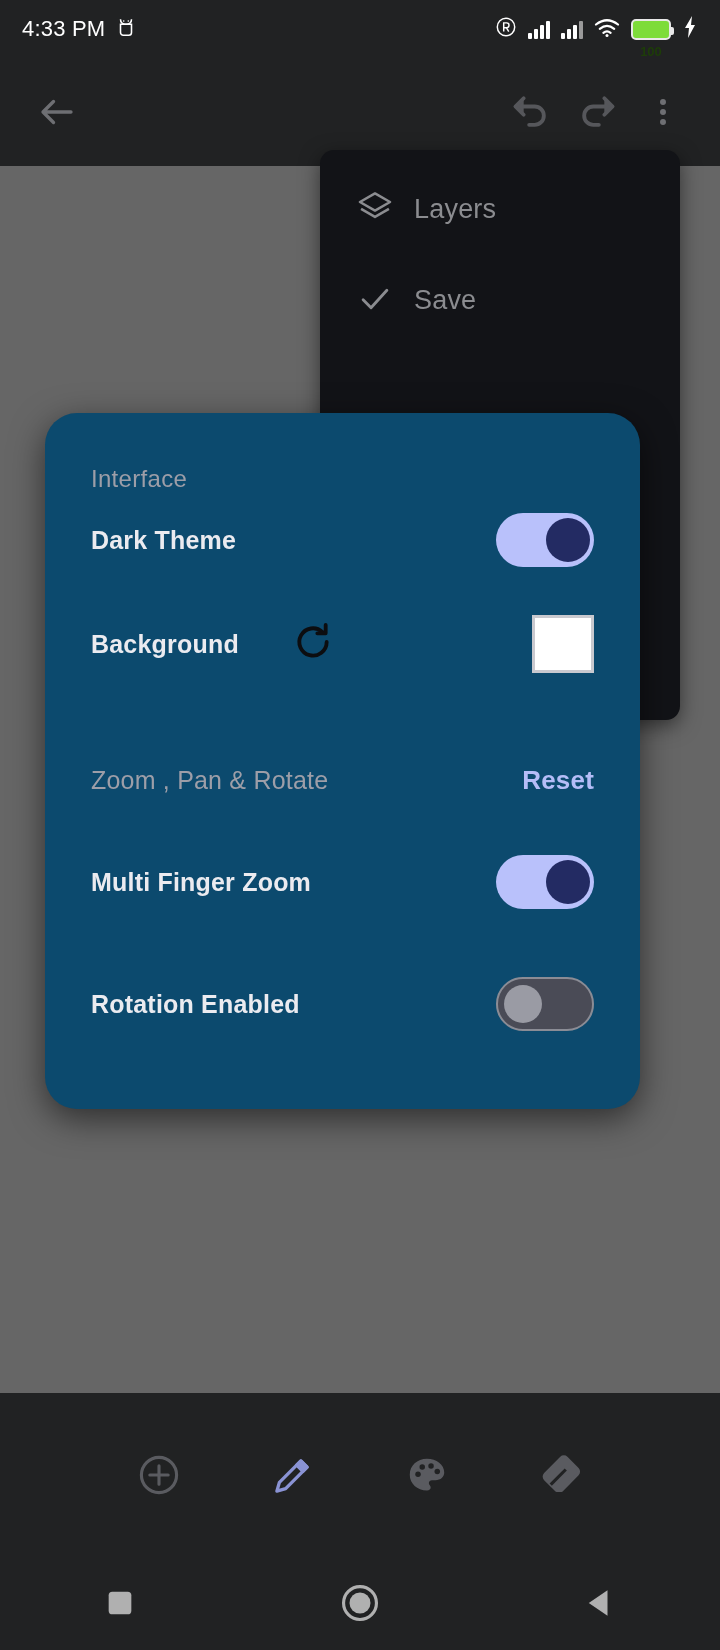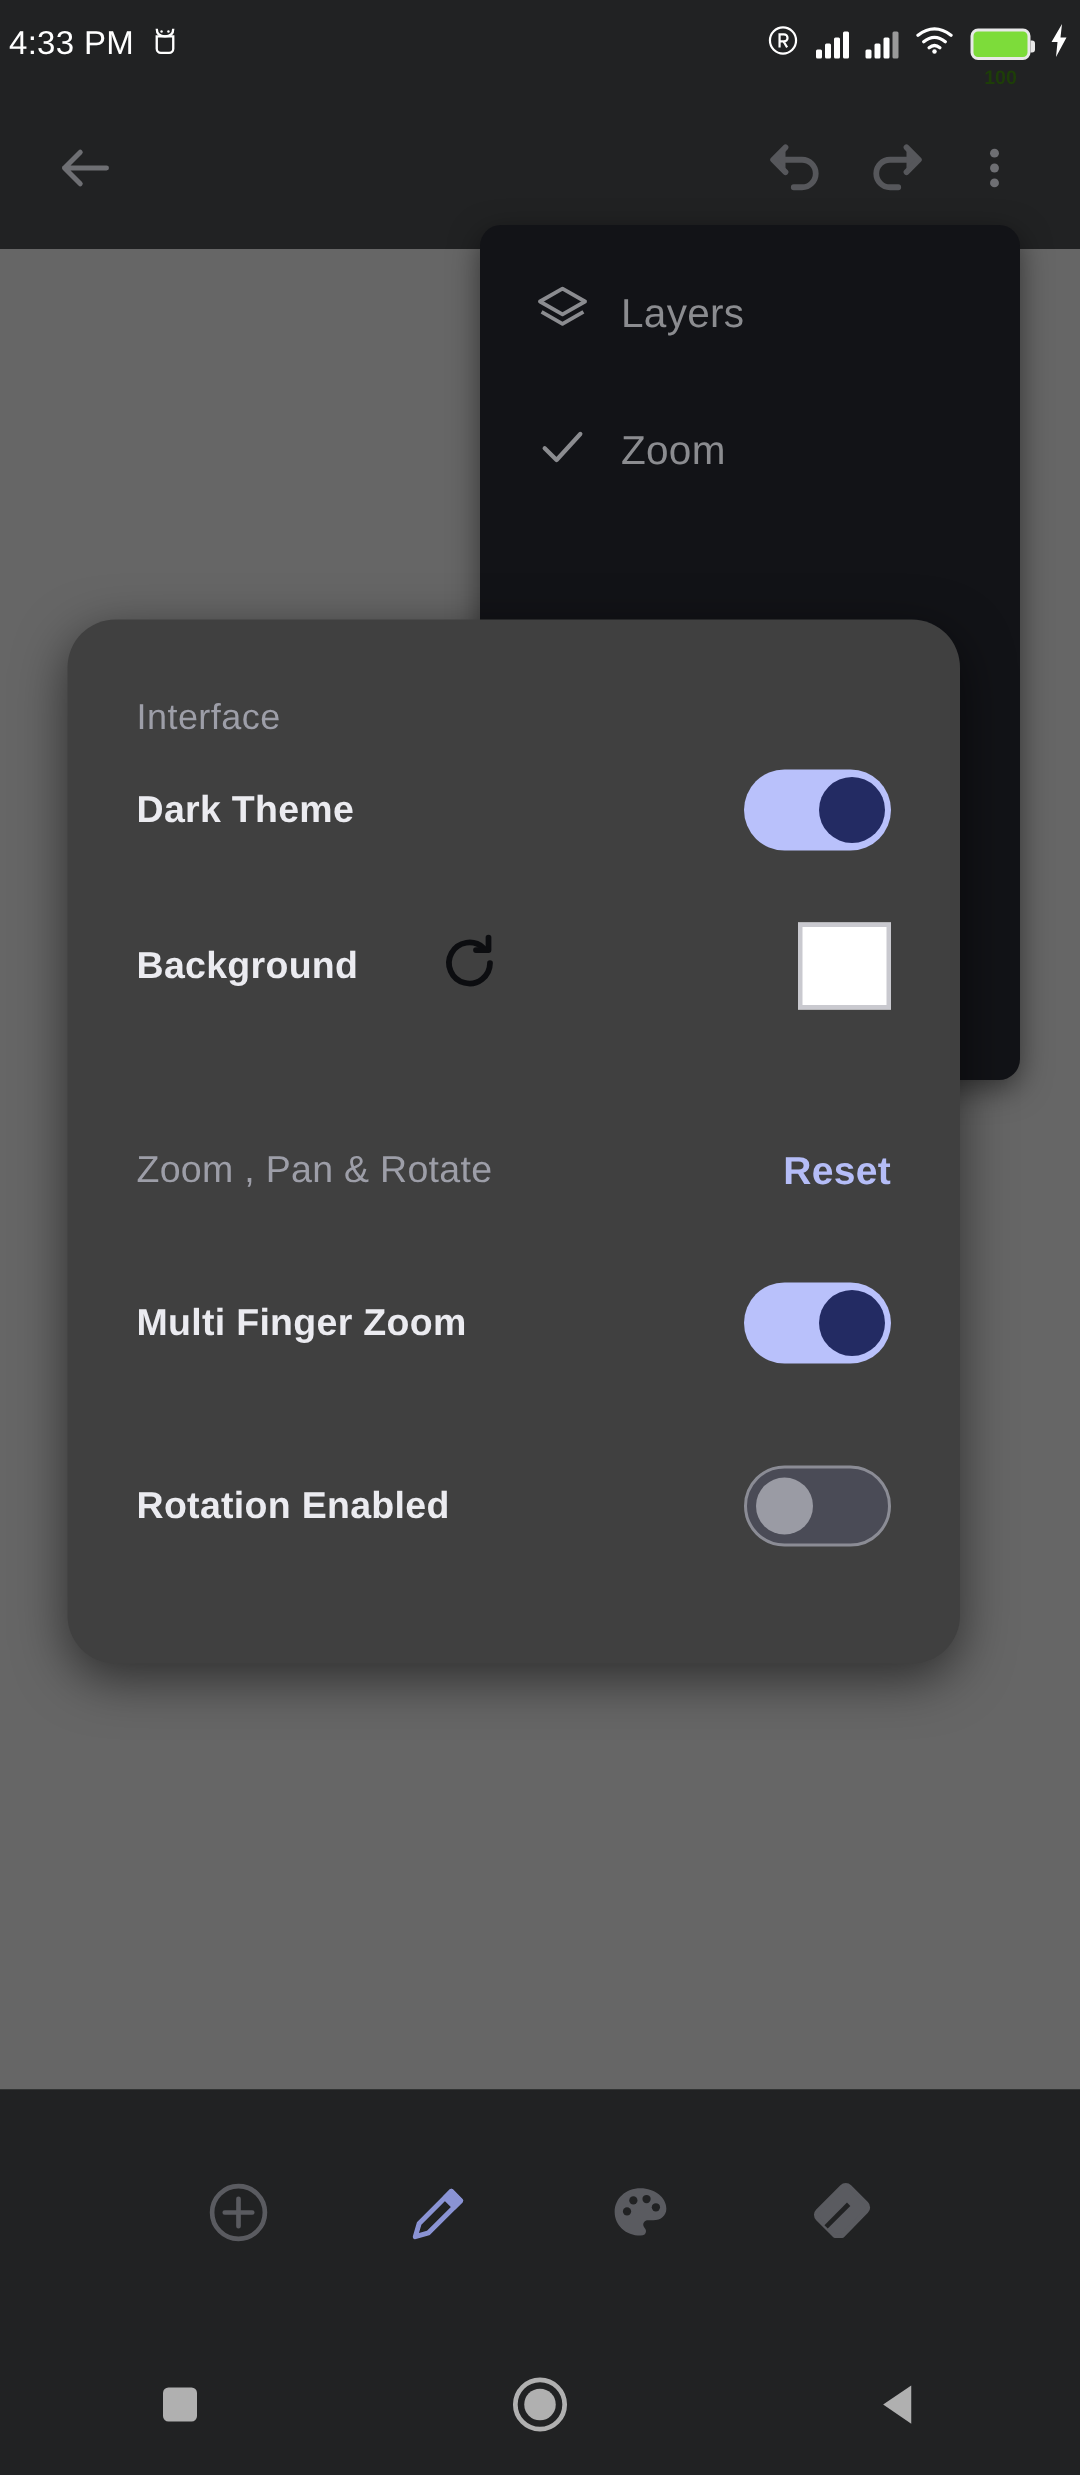--- a/index.html
+++ b/index.html
@@ -23,21 +23,21 @@
 
   
   #status-bar {
     position: absolute;
     left: 0; top: 0;
     width: 720px; height: 58px;
     background: #212223;
     display: flex;
     align-items: center;
     justify-content: space-between;
-    padding: 0 6px;
+    padding: 0 22px;
     box-sizing: border-box;
   }
   .sb-left {
     display: flex;
     align-items: center;
     gap: 10px;
   }
   #status-time {
     color: #ffffff;
     font-size: 22px;
@@ -143,21 +143,21 @@
     color: #8b8c90;
     font-size: 27px;
     letter-spacing: 0.2px;
   }
 
   
   #settings-dialog {
     position: absolute;
     left: 45px; top: 413px;
     width: 595px; height: 696px;
-    background: #404040;
+    background: #0c4a6e;
     border-radius: 32px;
     box-shadow: 0 10px 34px rgba(0,0,0,0.55);
     box-sizing: border-box;
     padding: 0 71px;
   }
   .section-header {
     position: absolute;
     font-size: 24px;
     color: #9d9ea8;
     letter-spacing: 0.3px;
@@ -355,21 +355,21 @@
         </svg>
       </span>
       <span class="menu-label">Layers</span>
     </div>
     <div class="menu-item">
       <span>
         <svg width="38" height="38" viewBox="0 0 24 24" fill="none" stroke="#8b8c90" stroke-width="1.8" stroke-linecap="round" stroke-linejoin="round">
           <path d="M4.5 12.5 L9.5 17.5 L19.5 6.5"></path>
         </svg>
       </span>
-      <span class="menu-label">Zoom</span>
+      <span class="menu-label">Save</span>
     </div>
   </div>
 
   <div id="settings-dialog">
 
     <div class="section-header" style="left:46px; top:52px;">Interface</div>
 
     <div class="row" style="top:202px; height:58px;">
       <span class="row-left">
         <span class="row-label">Background</span>

